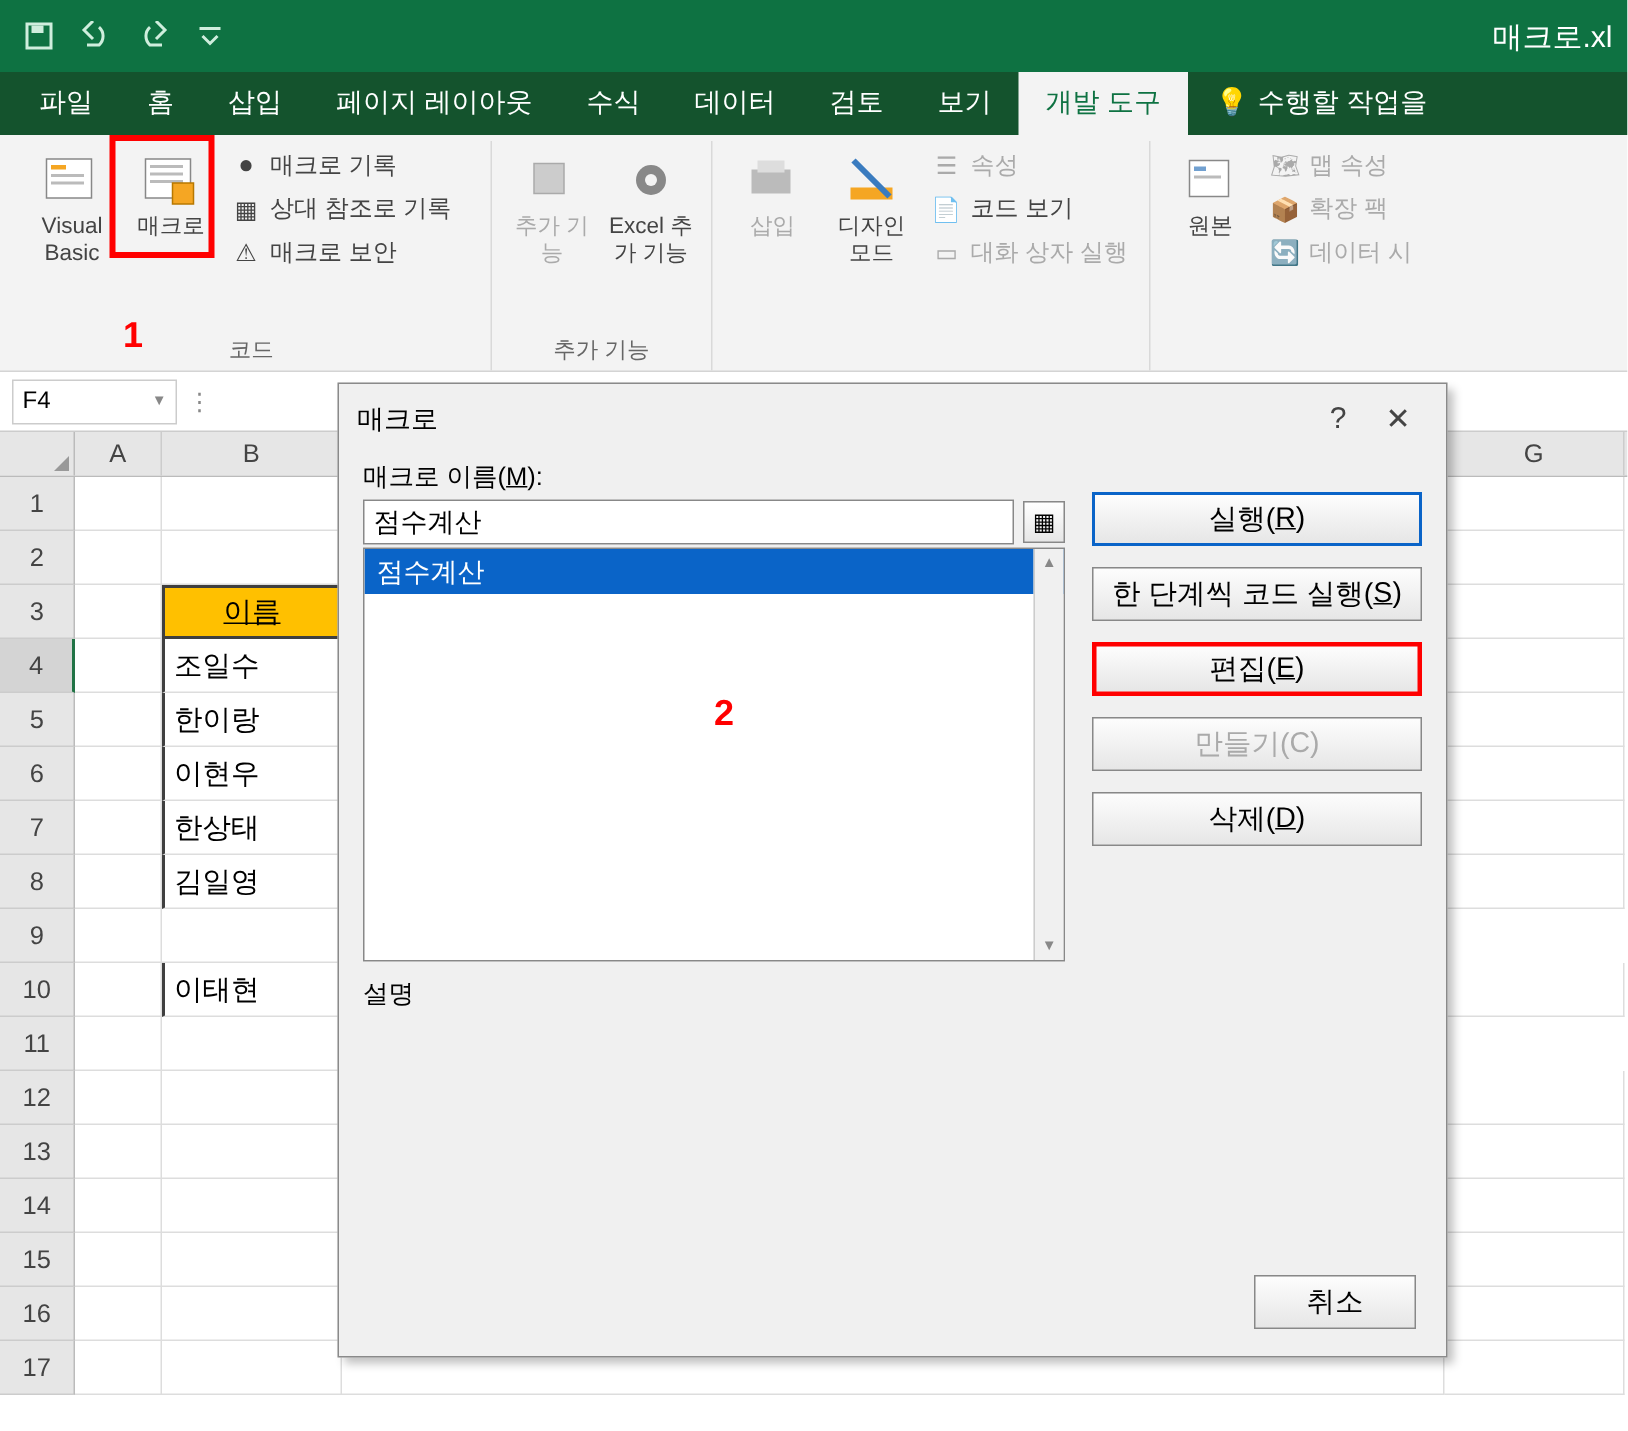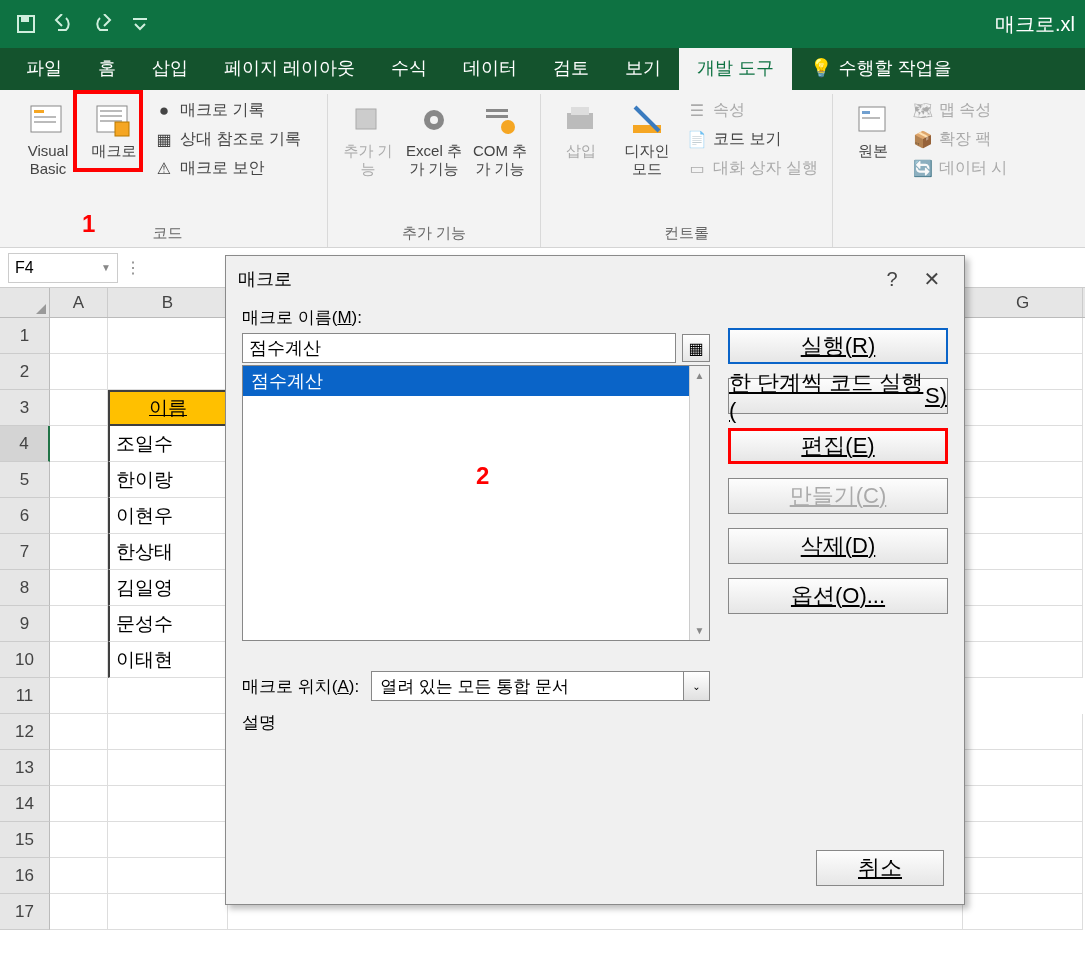--- a/index.html
+++ b/index.html
@@ -68,27 +68,27 @@
 .nameinput { flex: 1; height: 30px; border: 1px solid #888; background: #fff; padding: 0 6px; font-size: 18px; }
 .refbtn { width: 28px; height: 28px; border: 1px solid #888; background: linear-gradient(#fff,#e6e6e6); display: flex; align-items: center; justify-content: center; }
 .listbox { height: 276px; border: 1px solid #888; background: #fff; margin-top: 2px; position: relative; overflow: hidden; }
 .listitem { background: #0a64c8; color: #fff; padding: 3px 8px; font-size: 18px; }
 .scrolltrack { position: absolute; right: 0; top: 0; bottom: 0; width: 20px; background: #f0f0f0; border-left: 1px solid #ccc; display: flex; flex-direction: column; justify-content: space-between; align-items: center; }
 .scrolltrack .arr { font-size: 10px; color: #888; padding: 4px; }
 .locrow { display: flex; align-items: center; gap: 12px; margin-top: 30px; }
 .locsel { flex: 1; height: 30px; border: 1px solid #888; background: #fff; display: flex; align-items: center; padding: 0 8px; font-size: 17px; position: relative; }
 .locsel .dd { position: absolute; right: 0; top: 0; bottom: 0; width: 26px; border-left: 1px solid #888; background: linear-gradient(#fff,#e0e0e0); display: flex; align-items: center; justify-content: center; font-size: 10px; }
 .desc { margin-top: 10px; font-size: 17px; }
-.dbtn { height: 36px; border: 1px solid #888; background: linear-gradient(#fdfdfd,#e6e6e6); font-size: 22px; display: flex; align-items: center; justify-content: center; cursor: pointer; text-decoration: underline; }
+.dbtn { height: 36px; border: 1px solid #888; background: linear-gradient(#fdfdfd,#e6e6e6); font-size: 19px; display: flex; align-items: center; justify-content: center; cursor: pointer; }
 .dbtn.run { border: 2px solid #0a64c8; }
 .dbtn.edit { border: 3px solid #ff0000; }
 .dbtn.dis { color: #aaa; }
 .ann2 { position: absolute; left: 476px; top: 462px; color: #ff0000; font-weight: bold; font-size: 24px; z-index: 11; }
 .dlg-foot { position: absolute; right: 20px; bottom: 18px; }
-.dlg-foot .dbtn { width: 128px; }
+.dlg-foot .dbtn { width: 108px; }
 
 .u { text-decoration: underline; }
 </style>
 </head>
 <body>
 
 <div class="titlebar">
   <div class="qat">
     <div class="qat-btn">
         <svg width="20" height="20" viewBox="0 0 20 20">
@@ -191,30 +191,20 @@
       </div>
       <div class="bigbtn">
         <div class="ico">
             <svg width="36" height="34">
               <circle cx="18" cy="17" r="10" fill="#888"></circle>
               <circle cx="18" cy="17" r="4" fill="#f3f3f3"></circle>
             </svg>
           </div>
         <span>Excel 추가 기능</span>
       </div>
-      <div class="bigbtn">
-        <div class="ico">
-            <svg width="36" height="34">
-              <rect x="4" y="6" width="22" height="3" fill="#888"></rect>
-              <rect x="4" y="12" width="22" height="3" fill="#888"></rect>
-              <circle cx="26" cy="24" r="7" fill="#f5a623"></circle>
-            </svg>
-          </div>
-        <span>COM 추가 기능</span>
-      </div>
     </div>
     <div class="rgroup-label">추가 기능</div>
   </div>
 
   <div class="rgroup">
     <div class="rgroup-body">
       <div class="bigbtn dim">
         <div class="ico">
             <svg width="36" height="34">
               <rect x="4" y="10" width="26" height="16" fill="#bbb"></rect>
@@ -240,21 +230,20 @@
         <div class="smbtn">
             <span class="sico">📄</span>
             <span>코드 보기</span>
           </div>
         <div class="smbtn dim">
             <span class="sico">▭</span>
             <span>대화 상자 실행</span>
           </div>
       </div>
     </div>
-    <div class="rgroup-label">컨트롤</div>
   </div>
 
   <div class="rgroup">
     <div class="rgroup-body">
       <div class="bigbtn">
         <div class="ico">
             <svg width="36" height="34">
               <rect x="4" y="4" width="26" height="24" fill="#fff" stroke="#888"></rect>
               <rect x="7" y="8" width="8" height="3" fill="#71a0d0"></rect>
               <rect x="7" y="14" width="18" height="2" fill="#bbb"></rect>
@@ -353,21 +342,20 @@
       <div class="row">
         <div class="rhdr">8</div>
         <div class="cell" style="width: 58px;"></div>
         <div class="cell bdata" style="width: 120px;">김일영</div>
         <div class="cell" style="width: 735px; border-right: 1px solid rgb(221, 221, 221);"></div>
         <div class="cell" style="width: 120px;"></div>
       </div>
       <div class="row">
         <div class="rhdr">9</div>
         <div class="cell" style="width: 58px;"></div>
-        <div class="cell bdata" style="width: 120px;">문성수</div>
         <div class="cell" style="width: 735px; border-right: 1px solid rgb(221, 221, 221);"></div>
         <div class="cell" style="width: 120px;"></div>
       </div>
       <div class="row">
         <div class="rhdr">10</div>
         <div class="cell" style="width: 58px;"></div>
         <div class="cell bdata" style="width: 120px;">이태현</div>
         <div class="cell" style="width: 735px; border-right: 1px solid rgb(221, 221, 221);"></div>
         <div class="cell" style="width: 120px;"></div>
       </div>
@@ -437,27 +425,20 @@
             <span>▦</span>
           </div>
       </div>
       <div class="listbox">
         <div class="listitem">점수계산</div>
         <div class="scrolltrack">
           <span class="arr">▲</span>
           <span class="arr">▼</span>
         </div>
       </div>
-      <div class="locrow">
-        <div class="lbl" style="margin:0"><span>매크로 위치(</span><span class="u">A</span><span>):</span></div>
-        <div class="locsel">
-          <span>열려 있는 모든 통합 문서</span>
-          <span class="dd">⌄</span>
-        </div>
-      </div>
       <div class="desc">설명</div>
     </div>
     <div class="dlg-right">
       <div class="dbtn run">
           <span>실행(</span>
           <span class="u">R</span>
           <span>)</span>
         </div>
       <div class="dbtn">
           <span>한 단계씩 코드 실행(</span>
@@ -472,24 +453,19 @@
       <div class="dbtn dis">
           <span>만들기(</span>
           <span>C</span>
           <span>)</span>
         </div>
       <div class="dbtn">
           <span>삭제(</span>
           <span class="u">D</span>
           <span>)</span>
         </div>
-      <div class="dbtn">
-          <span>옵션(</span>
-          <span class="u">O</span>
-          <span>)...</span>
-        </div>
     </div>
   </div>
   <div class="dlg-foot">
     <div class="dbtn">취소</div>
   </div>
 </div>
 <div class="ann2">2</div>
 
 </body></html>

